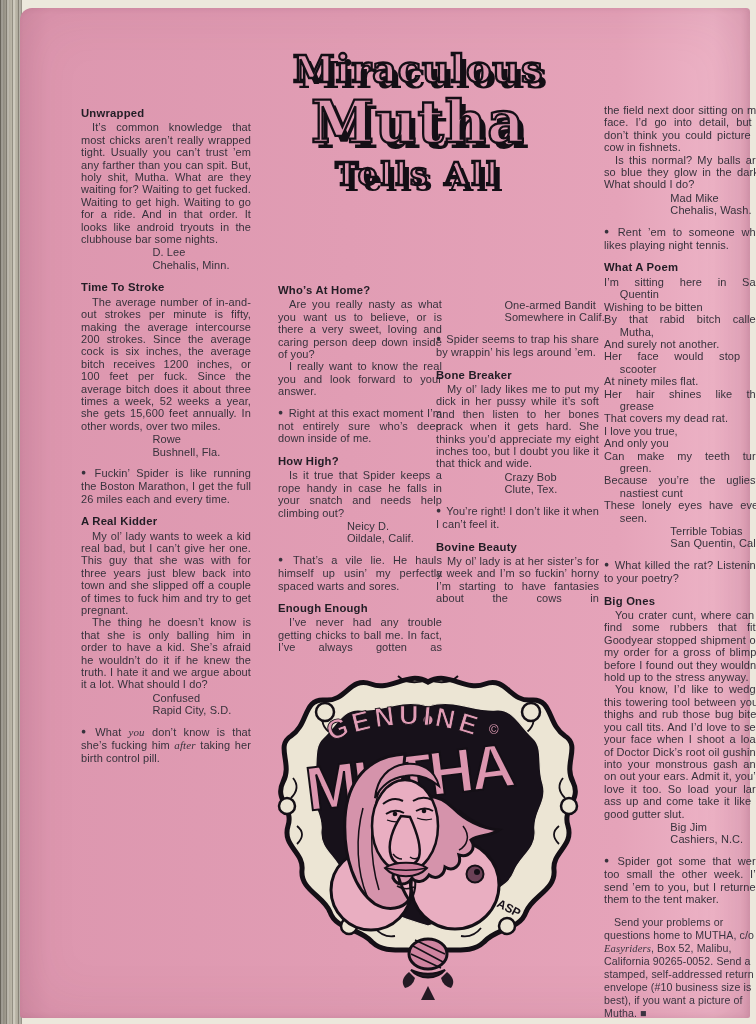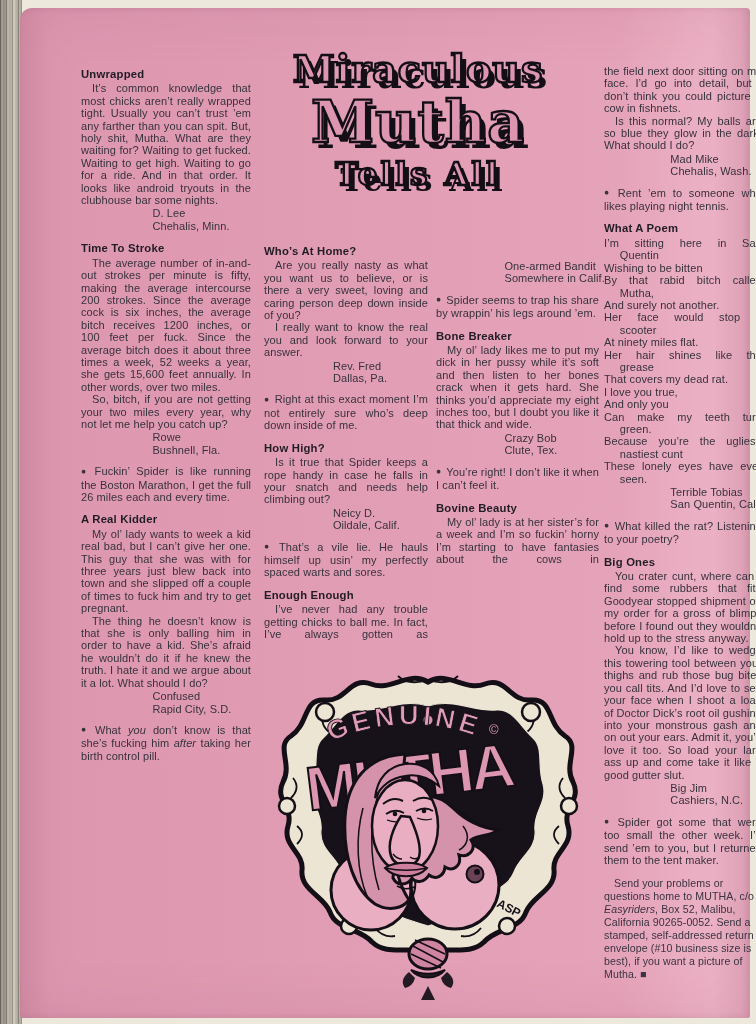--- a/index.html
+++ b/index.html
@@ -28,38 +28,38 @@
     -webkit-text-stroke:2.3px #140f16;
     text-shadow:5px 6px 0 #140f16;
     letter-spacing:1px;
   }
   .t1{font-size:38px;}
   .t2{font-size:57px;margin-top:5px;}
   .t3{font-size:31px;margin-top:9px;letter-spacing:3px;}
   
   .col{
     position:absolute;color:#37323c;font-size:11px;line-height:12.4px;
-    text-align:justify;letter-spacing:.1px;
+    text-align:justify;letter-spacing:.1px;margin-top:39px;
   }
   #col0{left:61px;top:60px;width:170px;}
-  #col1{left:244px;top:237px;width:164px;}
+  #col1{left:258px;top:237px;width:164px;}
   #col2{left:416px;top:252px;width:163px;}
   #col3{left:584px;top:57px;width:158px;}
   .col > :first-child{margin-top:0;}
   .heading{font-weight:bold;color:#221d25;font-size:11.3px;margin:10px 0 2px;letter-spacing:.2px;}
   .para{margin:0;text-indent:11px;}
   .para.noind{text-indent:0;}
   .para.cont{text-align-last:justify;}
   .attr{margin:1px 0 0;padding-left:42%;text-align:left;white-space:nowrap;}
   .reply{margin:9px 0 0;}
   .bullet{font-size:8.5px;padding-right:5px;position:relative;top:-1.5px;letter-spacing:0;}
   .poem-line{text-align:left;white-space:pre-wrap;}
   .poem-line.j{text-align:justify;text-align-last:justify;}
   .footer-note{margin:11px 0 0;font-size:10.6px;line-height:13px;text-align:left;text-indent:10px;color:#3a3440;}
-  em{font-style:italic;}
+  em{font-style:italic;font-family:Liberation Serif, serif;}
   
   #badge{position:absolute;left:243px;top:650px;width:330px;height:370px;}
   #badge svg{display:block;width:100%;height:100%;}
 </style>
 </head>
 <body>
 
 <div class="spine"></div>
 
 <div class="page">
@@ -72,43 +72,38 @@
 
   <div class="col" id="col0">
       <div class="heading">Unwrapped</div>
       <p class="para">It’s common knowledge that most chicks aren’t really wrapped tight. Usually you can’t trust ’em any farther than you can spit. But, holy shit, Mutha. What are they waiting for? Waiting to get fucked. Waiting to get high. Waiting to go for a ride. And in that order. It looks like android tryouts in the clubhouse bar some nights.</p>
       <div class="attr">
         <div>D. Lee</div>
         <div>Chehalis, Minn.</div>
       </div>
       <div class="heading">Time To Stroke</div>
       <p class="para">The average number of in-and-out strokes per minute is fifty, making the average intercourse 200 strokes. Since the average cock is six inches, the average bitch receives 1200 inches, or 100 feet per fuck. Since the average bitch does it about three times a week, 52 weeks a year, she gets 15,600 feet annually. In other words, over two miles.</p>
-      <p class="para">So, bitch, if you are not getting your two miles every year, why not let me help you catch up?</p>
       <div class="attr">
         <div>Rowe</div>
         <div>Bushnell, Fla.</div>
       </div>
       <p class="reply"><span class="bullet">●</span>Fuckin’ Spider is like running the Boston Marathon, I get the full 26 miles each and every time.</p>
       <div class="heading">A Real Kidder</div>
       <p class="para">My ol’ lady wants to week a kid real bad, but I can’t give her one. This guy that she was with for three years just blew back into town and she slipped off a couple of times to fuck him and try to get pregnant.</p>
       <p class="para">The thing he doesn’t know is that she is only balling him in order to have a kid. She’s afraid he wouldn’t do it if he knew the truth. I hate it and we argue about it a lot. What should I do?</p>
       <div class="attr">
         <div>Confused</div>
         <div>Rapid City, S.D.</div>
       </div>
       <p class="reply"><span class="bullet">●</span>What <em>you</em> don’t know is that she’s fucking him <em>after</em> taking her birth control pill.</p>
     </div>
   <div class="col" id="col1">
       <div class="heading">Who’s At Home?</div>
       <p class="para">Are you really nasty as what you want us to believe, or is there a very sweet, loving and caring person deep down inside of you?</p>
       <p class="para">I really want to know the real you and look forward to your answer.</p>
-      <div class="attr">
-        <div>Rev. Fred</div>
-        <div>Dallas, Pa.</div>
-      </div>
       <p class="reply"><span class="bullet">●</span>Right at this exact moment I’m not entirely sure who’s deep down inside of me.</p>
       <div class="heading">How High?</div>
       <p class="para">Is it true that Spider keeps a rope handy in case he falls in your snatch and needs help climbing out?</p>
       <div class="attr">
         <div>Neicy D.</div>
         <div>Oildale, Calif.</div>
       </div>
       <p class="reply"><span class="bullet">●</span>That’s a vile lie. He hauls himself up usin’ my perfectly spaced warts and sores.</p>
       <div class="heading">Enough Enough</div>
       <p class="para cont">I’ve never had any trouble getting chicks to ball me. In fact, I’ve always gotten as</p>

